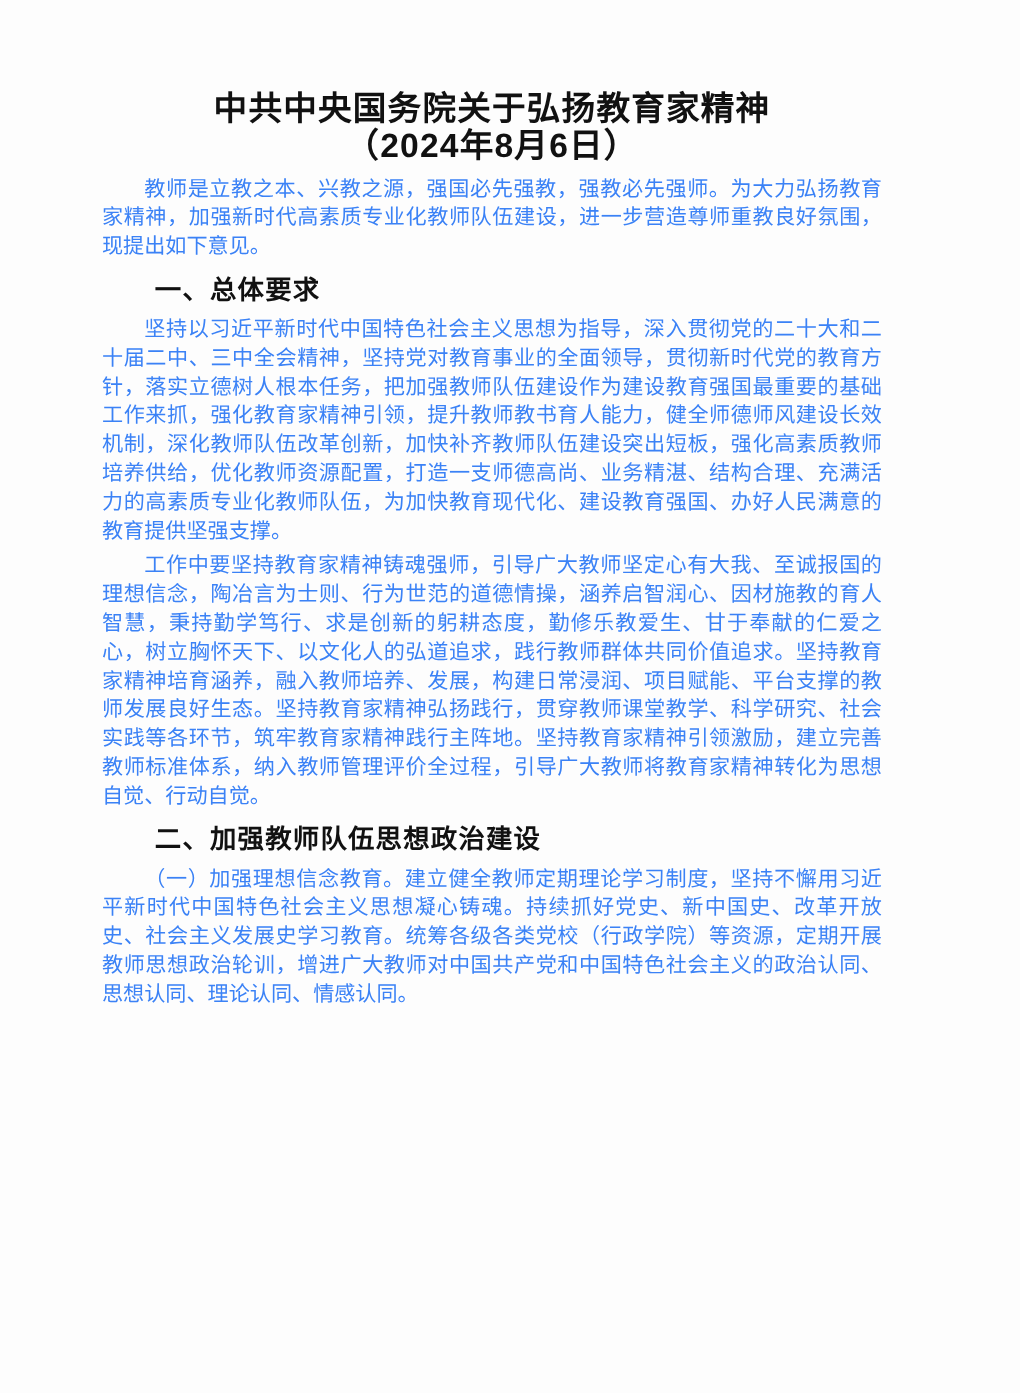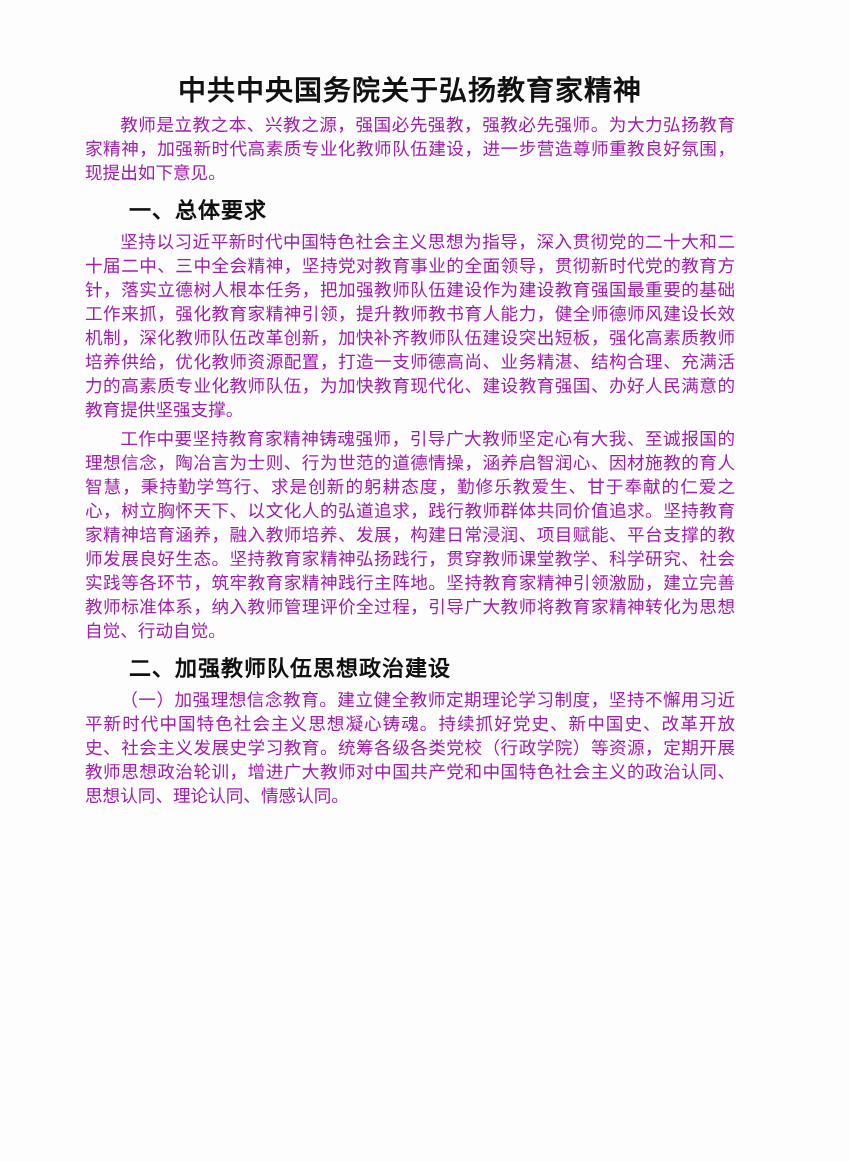--- a/index.html
+++ b/index.html
@@ -26,27 +26,27 @@
     font-family: "Liberation Sans", "DejaVu Sans", sans-serif;
     font-weight: 700;
     font-size: 28px;
     line-height: 31px;
     letter-spacing: 1px;
     color: #111111;
   }
   .title-line { display: block; }
   .para {
     margin: 5px 0 0 0;
-    font-family: Liberation Mono, monospace;
+    font-family: Liberation Sans, sans-serif;
     font-size: 17.6px;
     line-height: 24px;
     text-align: justify;
     text-justify: inter-ideograph;
     text-indent: 2em;
-    color: #a21caf;
+    color: #3b82f6;
     word-break: break-all;
   }
   .para.first { margin-top: 7px; }
   .heading {
     margin: 10px 0 3px 0;
     font-family: "Liberation Sans", "DejaVu Sans", sans-serif;
     font-weight: 700;
     font-size: 22px;
     line-height: 30px;
     letter-spacing: 1px;
@@ -55,20 +55,21 @@
   }
 </style>
 </head>
 <body>
 
 <div class="page">
   <div class="content">
 
     <h1 class="doc-title">
       <span class="title-line">中共中央国务院关于弘扬教育家精神</span>
+      <span class="title-line">（2024年8月6日）</span>
     </h1>
 
     <p class="para first">教师是立教之本、兴教之源，强国必先强教，强教必先强师。为大力弘扬教育家精神，加强新时代高素质专业化教师队伍建设，进一步营造尊师重教良好氛围，现提出如下意见。</p>
 
     <h2 class="heading">一、总体要求</h2>
 
     <p class="para">坚持以习近平新时代中国特色社会主义思想为指导，深入贯彻党的二十大和二十届二中、三中全会精神，坚持党对教育事业的全面领导，贯彻新时代党的教育方针，落实立德树人根本任务，把加强教师队伍建设作为建设教育强国最重要的基础工作来抓，强化教育家精神引领，提升教师教书育人能力，健全师德师风建设长效机制，深化教师队伍改革创新，加快补齐教师队伍建设突出短板，强化高素质教师培养供给，优化教师资源配置，打造一支师德高尚、业务精湛、结构合理、充满活力的高素质专业化教师队伍，为加快教育现代化、建设教育强国、办好人民满意的教育提供坚强支撑。</p>
 
     <p class="para">工作中要坚持教育家精神铸魂强师，引导广大教师坚定心有大我、至诚报国的理想信念，陶冶言为士则、行为世范的道德情操，涵养启智润心、因材施教的育人智慧，秉持勤学笃行、求是创新的躬耕态度，勤修乐教爱生、甘于奉献的仁爱之心，树立胸怀天下、以文化人的弘道追求，践行教师群体共同价值追求。坚持教育家精神培育涵养，融入教师培养、发展，构建日常浸润、项目赋能、平台支撑的教师发展良好生态。坚持教育家精神弘扬践行，贯穿教师课堂教学、科学研究、社会实践等各环节，筑牢教育家精神践行主阵地。坚持教育家精神引领激励，建立完善教师标准体系，纳入教师管理评价全过程，引导广大教师将教育家精神转化为思想自觉、行动自觉。</p>
 

